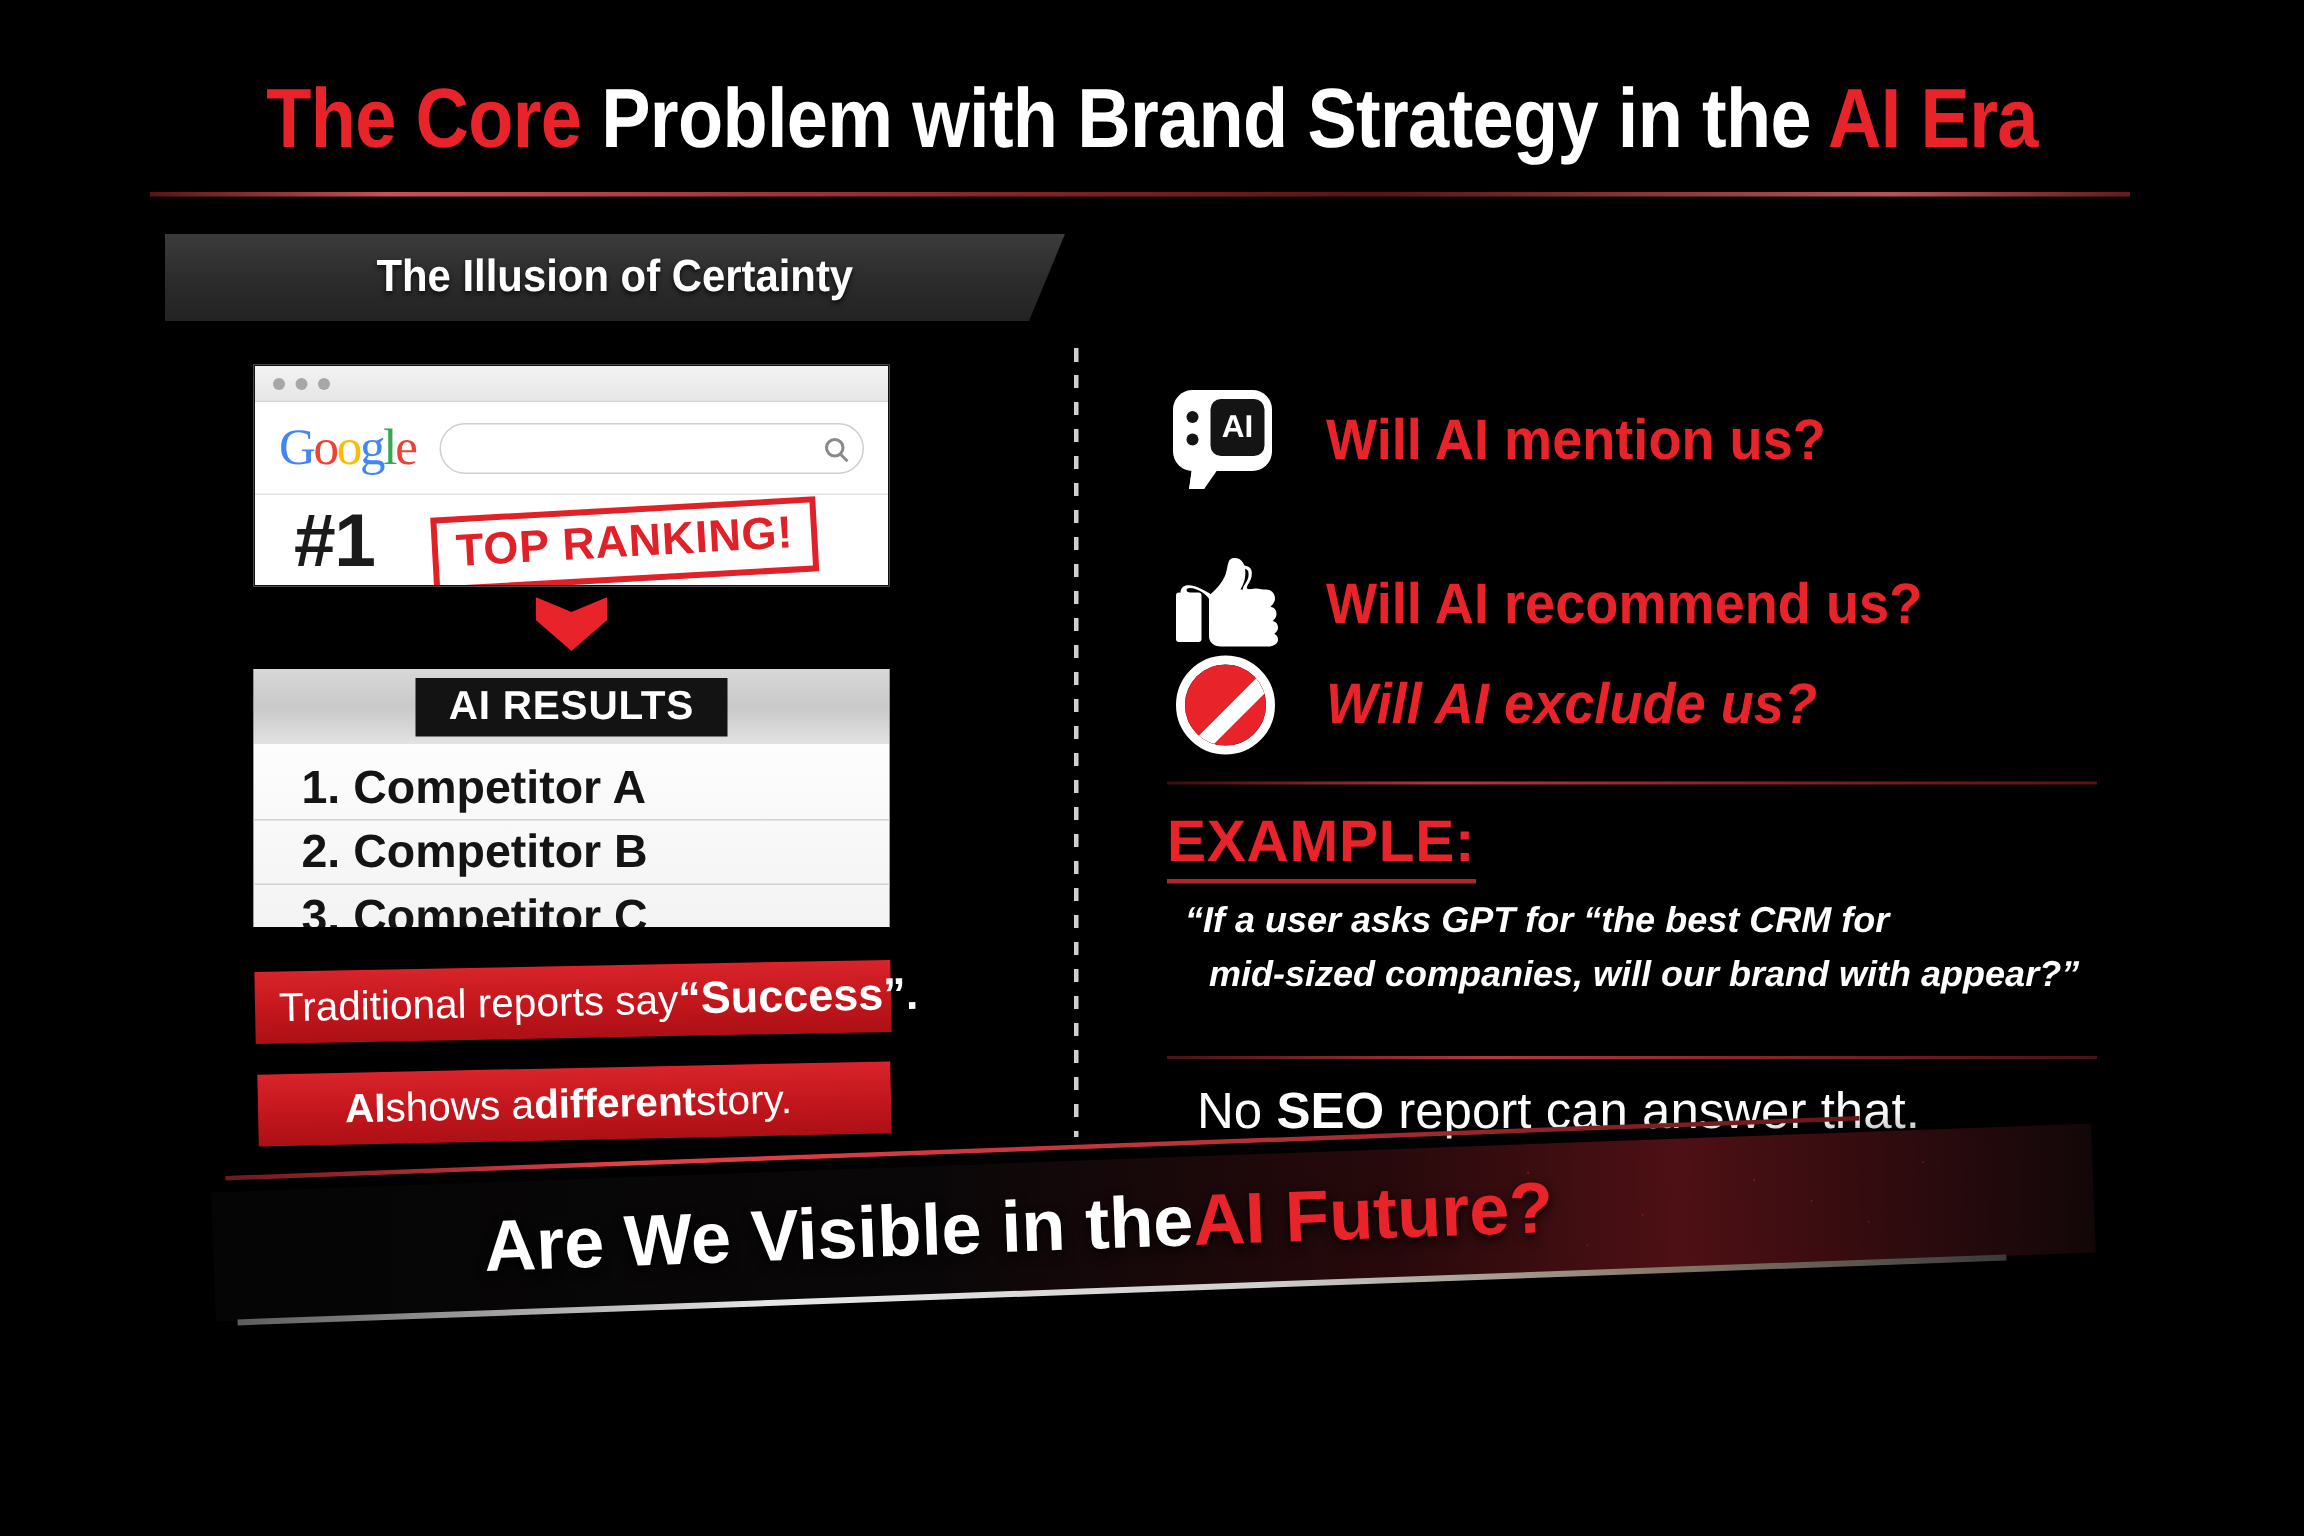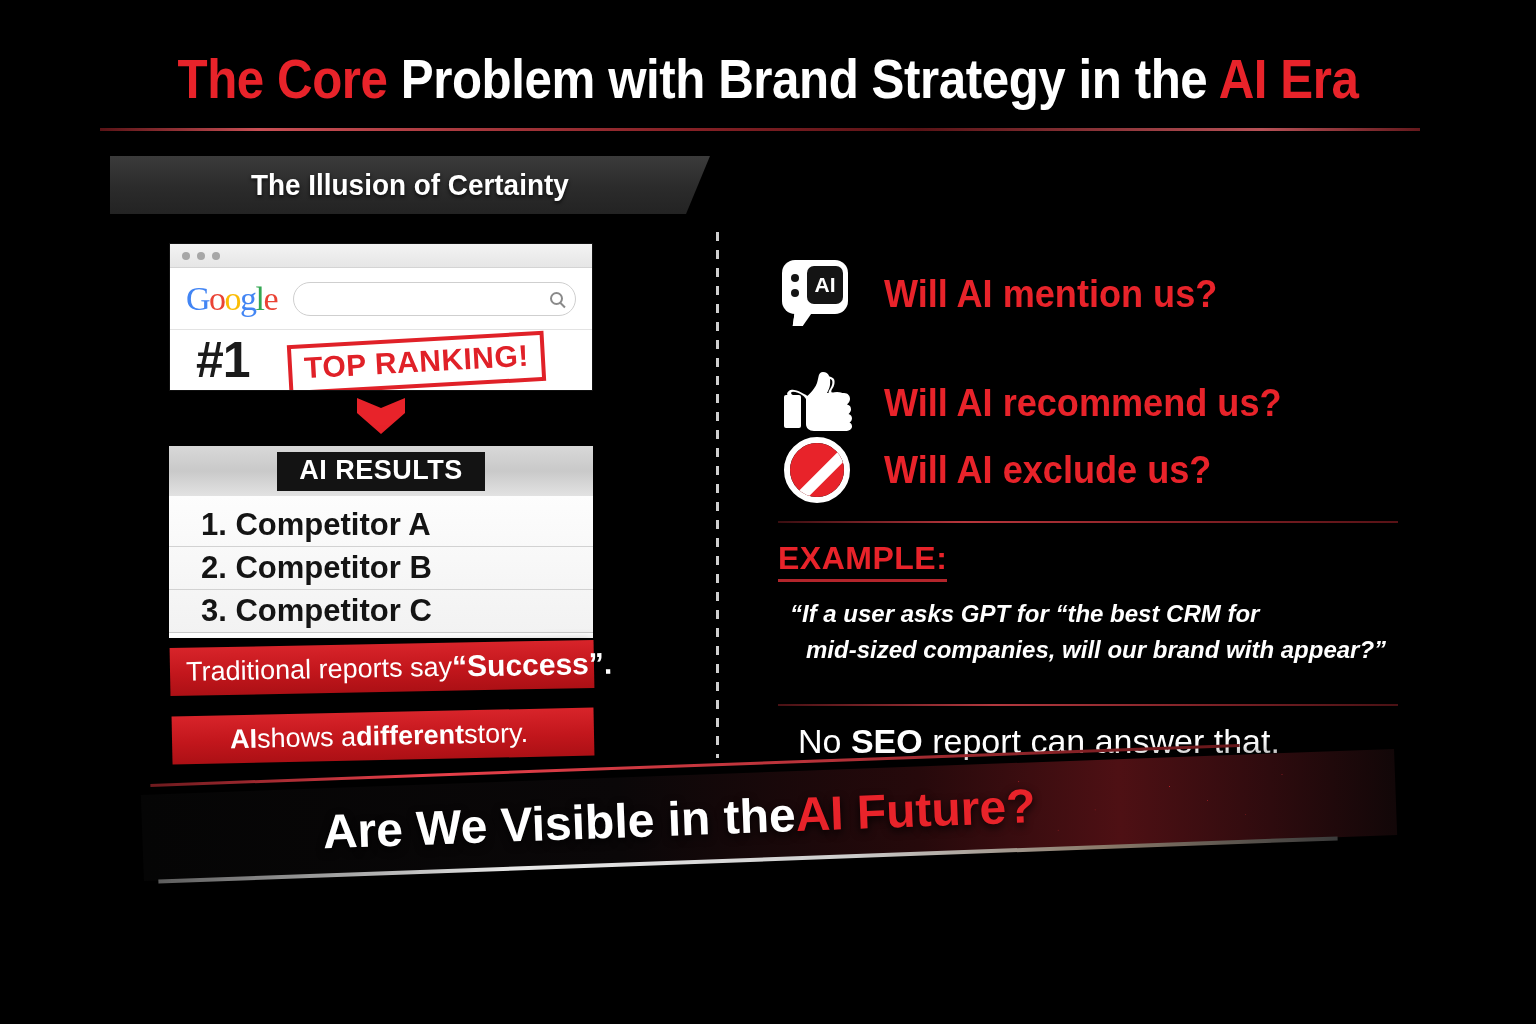--- a/index.html
+++ b/index.html
@@ -97,21 +97,21 @@
 
   
   .chevron{
     position:absolute; left:357px; top:398px; width:48px; height:36px;
     background:#e8232a;
     clip-path:polygon(0 0, 50% 28%, 100% 0, 100% 42%, 50% 100%, 0 42%);
   }
 
   
   .ai-panel{
-    position:absolute; left:169px; top:446px; width:424px; height:192px;
+    position:absolute; left:169px; top:446px; width:424px; height:172px;
     background:#fff; box-shadow:0 6px 18px rgba(0,0,0,.8); overflow:hidden;
   }
   .ai-panel-head{
     height:50px; background:linear-gradient(180deg,#d8d8d8 0%,#c9c9c9 50%,#e2e2e2 100%);
     display:flex; align-items:center; justify-content:center;
   }
   .ai-chip{
     background:#131313; color:#fff; padding:3px 22px 5px;
     font-family:"Liberation Sans Narrow","Liberation Sans",sans-serif;
     font-weight:bold; font-size:27px; letter-spacing:.5px;
@@ -146,21 +146,21 @@
 
   
   .q-row{ position:absolute; display:flex; align-items:center; gap:26px; }
   .q-row .qtext{
     font-family:"Liberation Sans Narrow","Liberation Sans",sans-serif;
     font-weight:bold; font-size:38px; color:#e8232a; white-space:nowrap;
     transform:scaleX(0.95); transform-origin:left center;
   }
   .q1{ left:780px; top:258px; }
   .q2{ left:780px; top:367px; }
-  .q3{ left:780px; top:434px; }
+  .q3{ left:780px; top:434px;font-style:italic; }
 
   .icon-box{ width:78px; height:72px; position:relative; flex:none; }
 
   
   .bub{ position:absolute; left:2px; top:2px; width:66px; height:54px; background:#fff; border-radius:13px; }
   .bub-tail{ position:absolute; left:14px; top:50px; width:0; height:0;
     border-left:10px solid #fff; border-right:10px solid transparent; border-top:18px solid #fff;
     border-bottom:0; transform:skewX(-8deg); }
   .bub-d1,.bub-d2{ position:absolute; width:8px; height:8px; border-radius:50%; background:#141414; left:11px; }
   .bub-d1{ top:16px; } .bub-d2{ top:31px; }
@@ -180,21 +180,21 @@
     transform:rotate(-45deg); }
 
   
   .ex-rule{
     position:absolute; left:778px; top:521px; width:620px; height:2px;
     background:linear-gradient(90deg,#3a0d10 0%,#b8363c 30%,#8c2328 60%,#581216 100%);
   }
   .ex-label{
     position:absolute; left:778px; top:540px;
     font-family:"Liberation Sans Narrow","Liberation Sans",sans-serif;
-    font-weight:bold; font-size:32px; color:#e8232a; letter-spacing:.5px;
+    font-weight:bold; font-size:39px; color:#e8232a; letter-spacing:.5px;
     border-bottom:3px solid #b3252b; padding-bottom:2px;
   }
   .ex-quote{
     position:absolute; left:790px; top:596px; width:614px;
     font-family:"Liberation Sans Narrow","Liberation Sans",sans-serif;
     font-weight:bold; font-style:italic; font-size:24px; color:#ffffff; line-height:1.5;
   }
   .ex-quote .l2{ display:block; padding-left:16px; }
   .ex-rule2{
     position:absolute; left:778px; top:704px; width:620px; height:2px;

